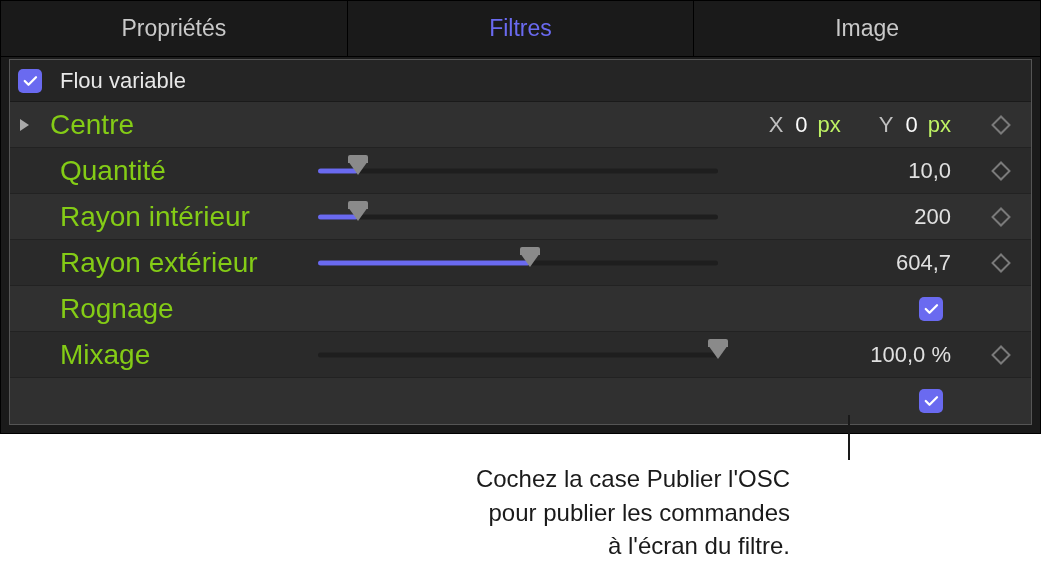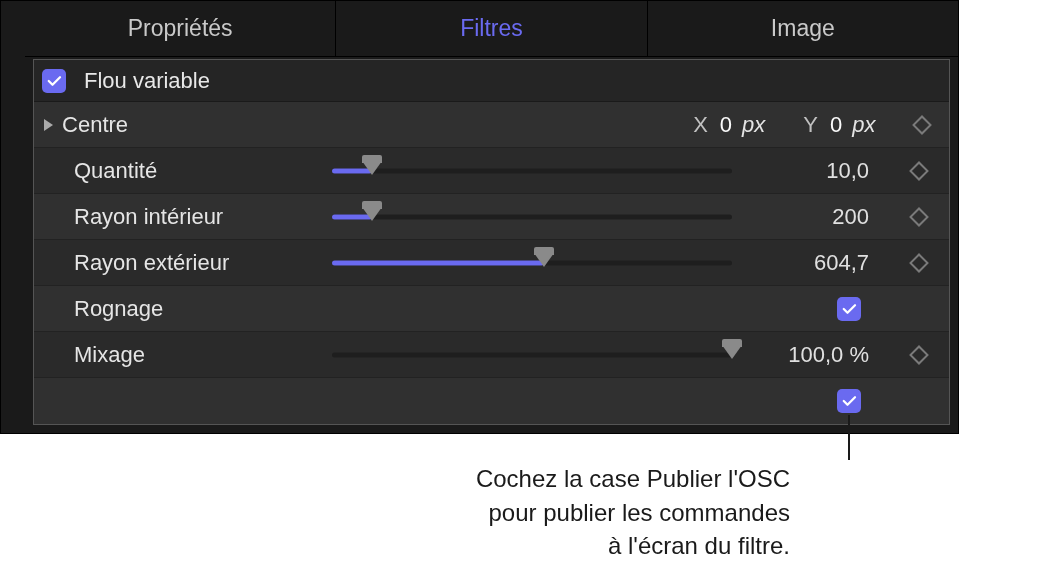--- a/index.html
+++ b/index.html
@@ -4,24 +4,23 @@
 <style>
   * { box-sizing: border-box; margin: 0; padding: 0; }
   body {
     width: 1045px;
     height: 575px;
     background: #ffffff;
     font-family: -apple-system, "Helvetica Neue", Arial, sans-serif;
     overflow: hidden;
   }
   .panel {
-    width: 959px;
+    width: 1041px;
     background: #1a1a1a;
     border: 1px solid #000;
-    padding-left: 24px;
   }
   .tabs {
     display: flex;
     height: 56px;
     background: #1a1a1a;
     border-bottom: 1px solid #000;
   }
   .tab {
     flex: 1;
     display: flex;
@@ -82,22 +81,23 @@
   .disclosure {
     width: 18px;
     display: flex;
     align-items: center;
     color: #aaa;
     font-size: 16px;
   }
   .label-cell {
     width: 290px;
     padding-left: 4px;
-    font-size: 22px;
-    color: #e5e5e5;
+    font-size: 28px;
+    color: #84cc16;
+    margin-left: 10px;
   }
   .row .label-cell { padding-left: 32px; }
   .row.has-disclosure .label-cell { padding-left: 4px; }
   .slider-cell {
     width: 420px;
     display: flex;
     align-items: center;
     padding-right: 20px;
   }
   .slider {
@@ -169,23 +169,22 @@
     color: #c0c0c0;
     font-size: 22px;
     margin-right: 4px;
   }
   .xy-val {
     color: #fafafa;
     font-weight: 500;
     margin-right: 2px;
   }
   .xy-unit {
-    color: #e5e5e5;
+    color: #bef264;
     margin-right: 30px;
-    font-style: italic;
   }
   .xy-unit:last-child { margin-right: 0; }
   .keyframe-cell {
     width: 60px;
     display: flex;
     align-items: center;
     justify-content: center;
   }
   .keyframe-diamond {
     width: 14px;

